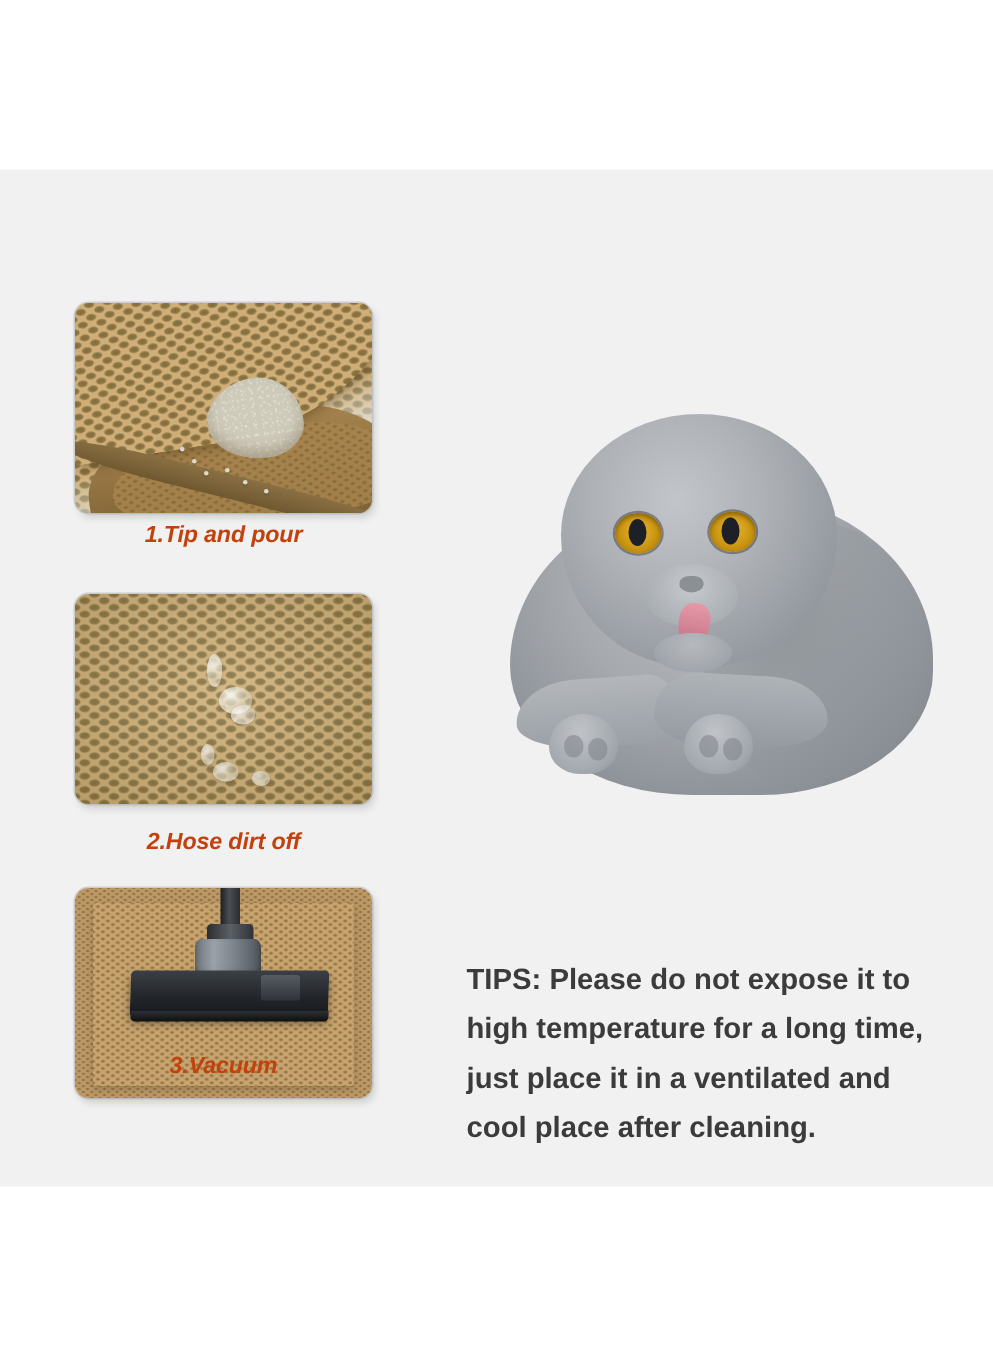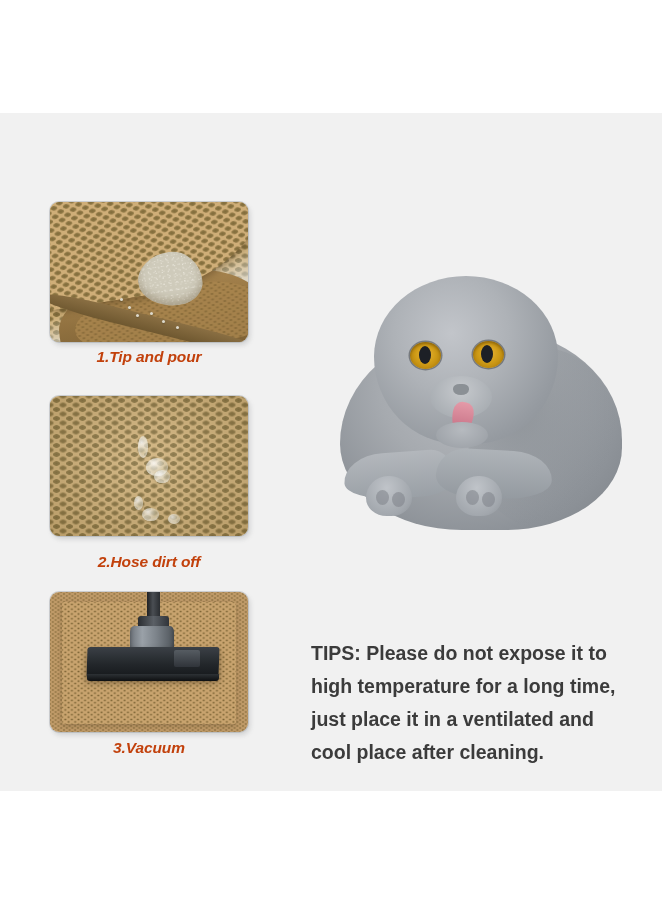--- a/index.html
+++ b/index.html
@@ -61,21 +61,21 @@
     width: 198px;
     text-align: center;
     font-size: 15.5px;
     font-weight: bold;
     font-style: italic;
     color: #c2410c;
     letter-spacing: -0.1px;
   }
   #caption-1 { top: 348px; }
   #caption-2 { top: 553px; }
-  #caption-3 { top: 739px; }
+  #caption-3 { top: 702px; }
 
   
   .honeycomb {
     position: absolute;
     inset: 0;
     background-color: #cfb078;
     background-image:
       radial-gradient(ellipse 5.5px 3.6px at 50% 50%, #7e6a3a 0%, #8d7744 55%, rgba(160,140,90,0) 72%),
       radial-gradient(ellipse 5.5px 3.6px at 50% 50%, #7e6a3a 0%, #8d7744 55%, rgba(160,140,90,0) 72%);
     background-size: 13px 9px, 13px 9px;

